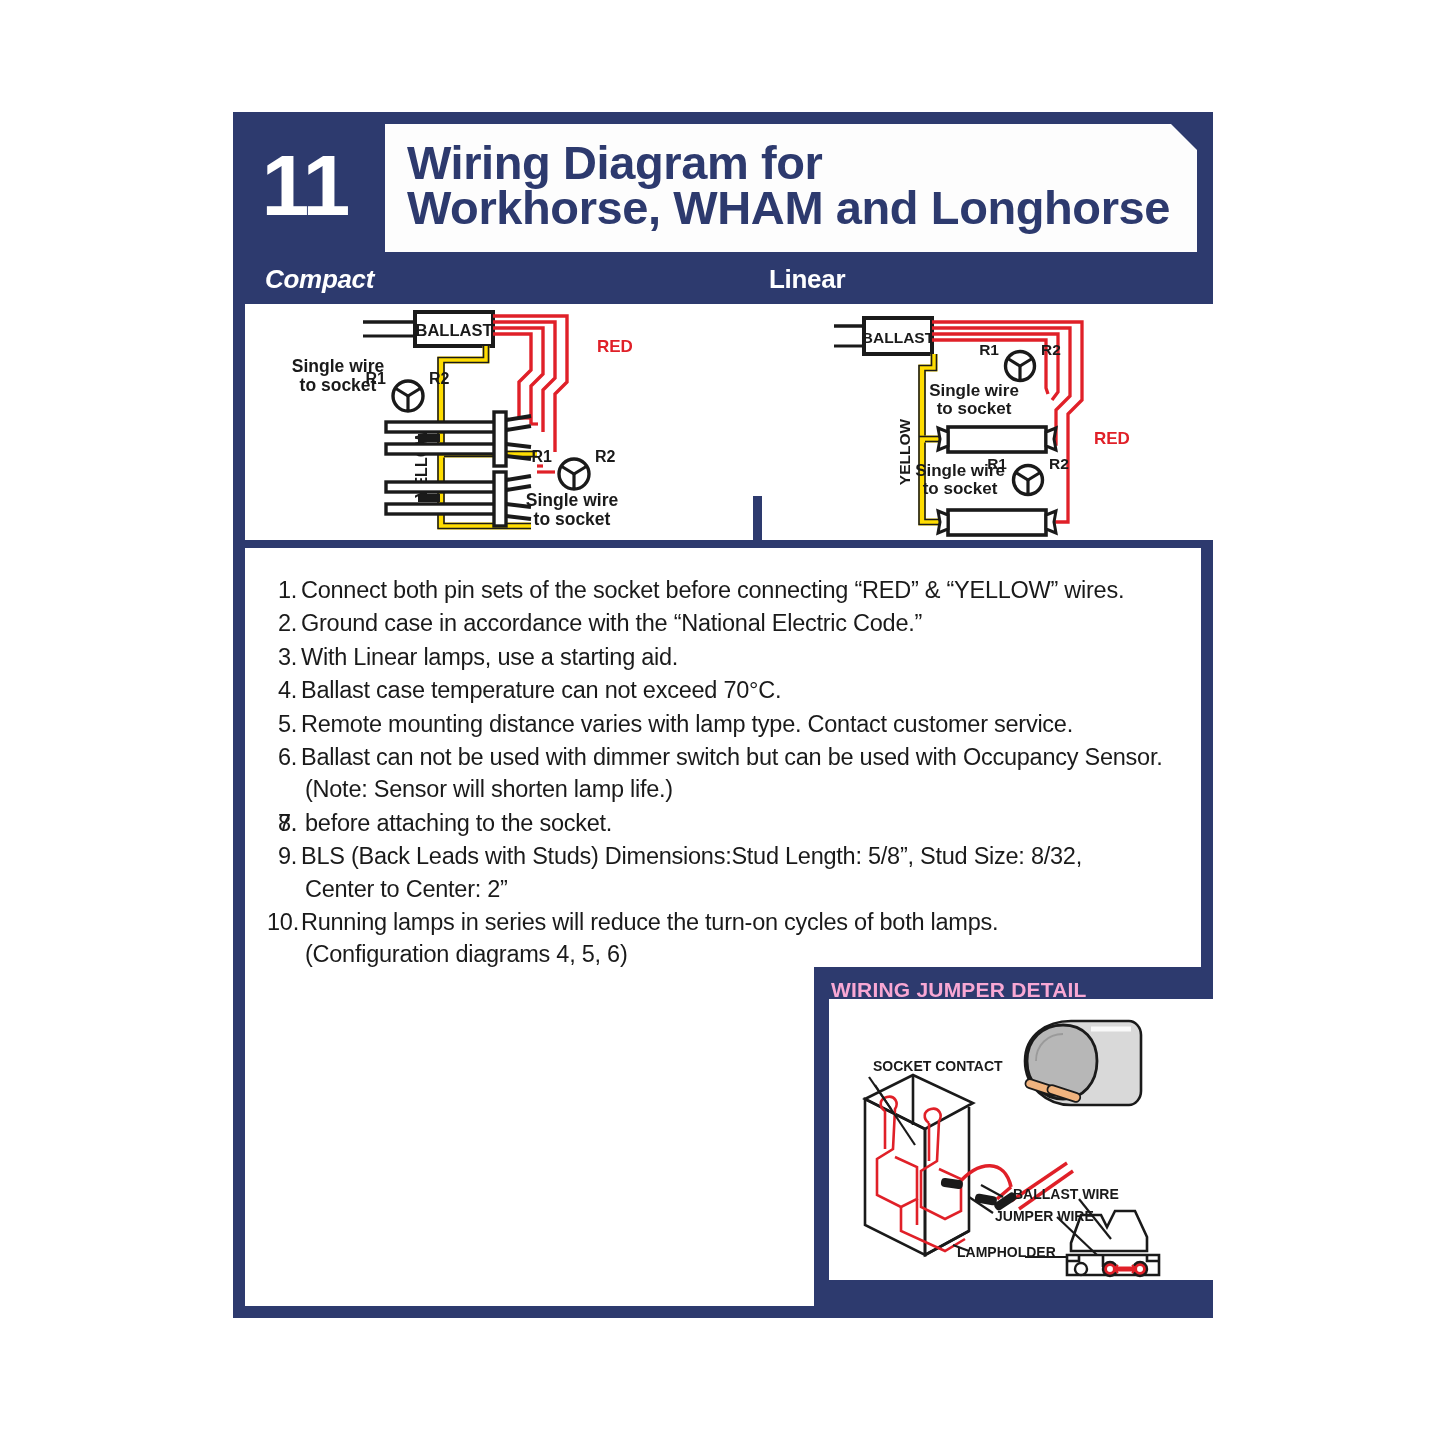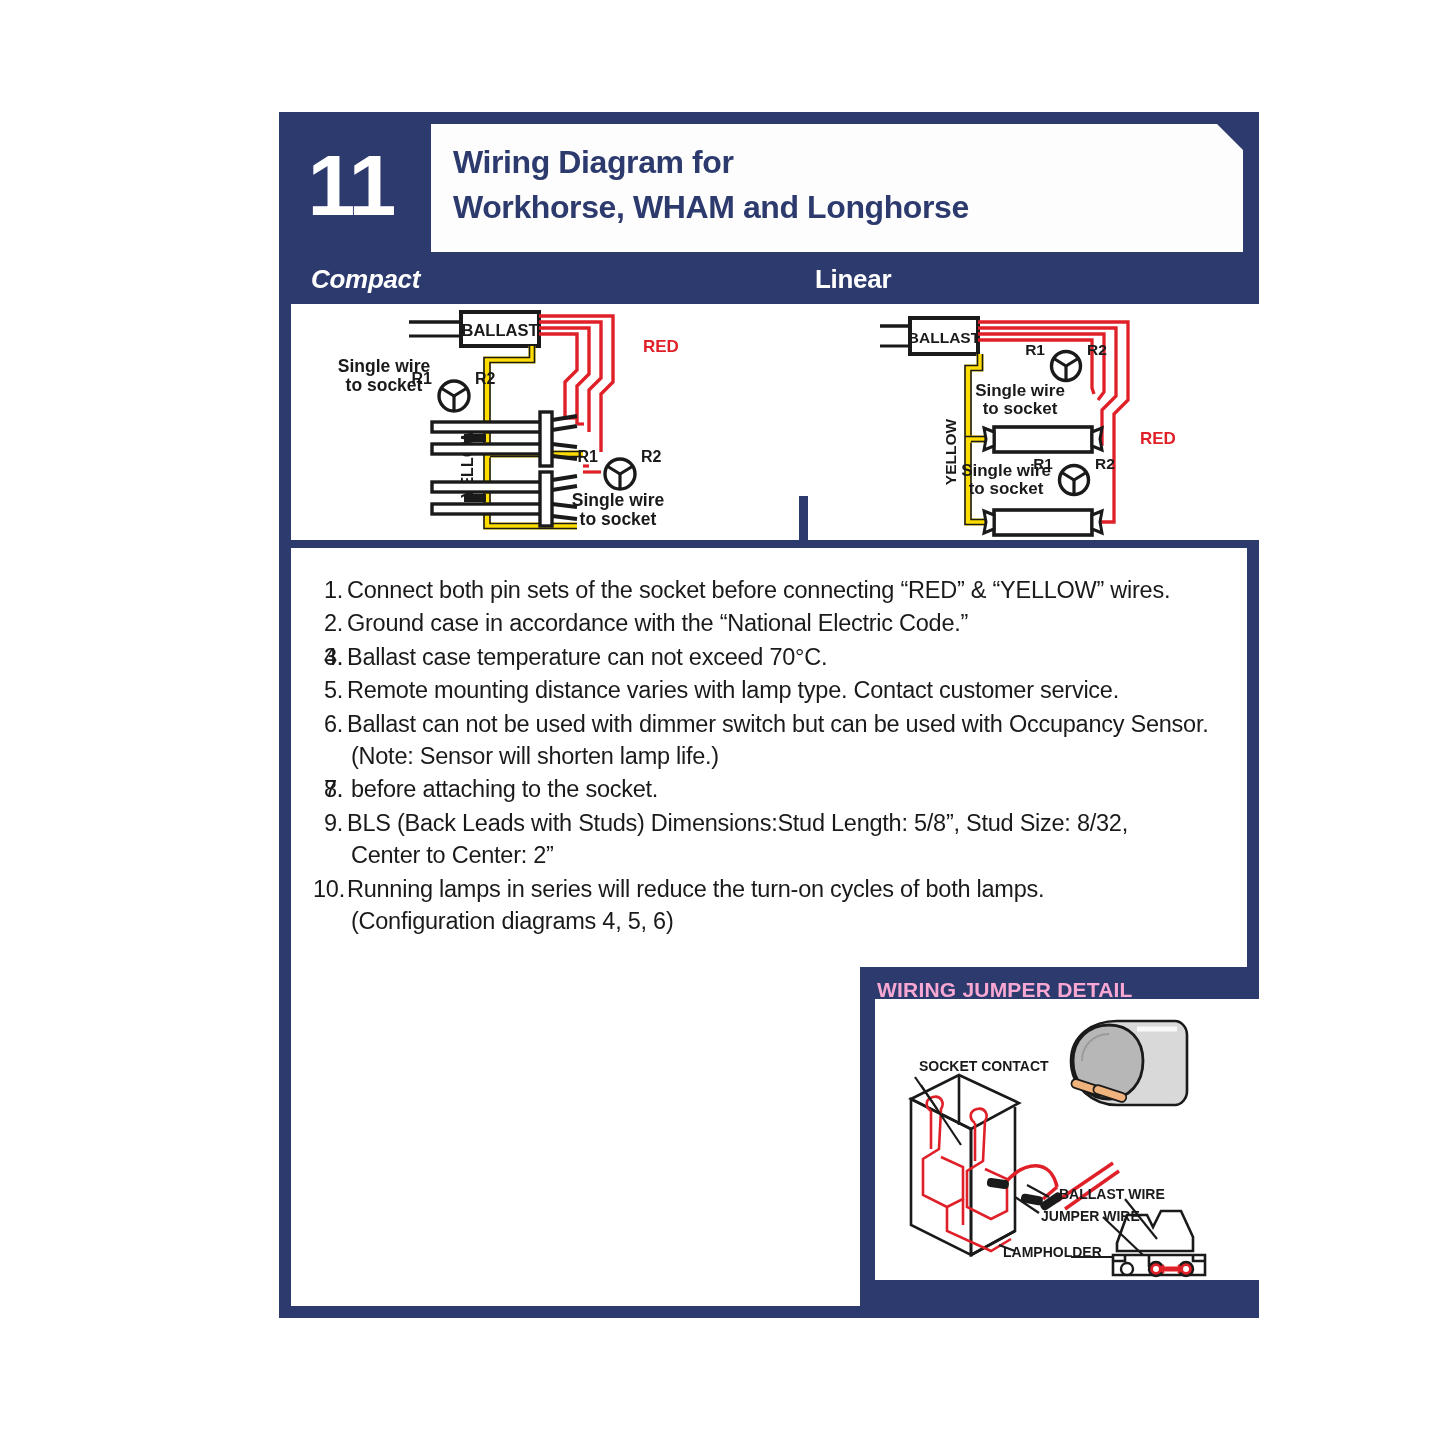--- a/index.html
+++ b/index.html
@@ -4,38 +4,37 @@
 <style>
   html,body{margin:0;padding:0;background:#ffffff;}
   body{width:1445px;height:1445px;font-family:"Liberation Sans",sans-serif;overflow:hidden;}
 
   .page{position:relative;width:1445px;height:1445px;background:#ffffff;}
 
   
   .frame{
     position:absolute;left:233px;top:112px;width:980px;height:1206px;
     background:#2d3a6e;
-    margin-left:46px;
   }
 
   
   .hdr-num{
     position:absolute;left:12px;top:14px;width:120px;height:120px;
     color:#ffffff;font-weight:bold;font-size:86px;line-height:118px;
     text-align:center;letter-spacing:-2px;
     font-family:"Liberation Sans",sans-serif;
   }
   .title-box{
     position:absolute;left:152px;top:12px;width:812px;height:128px;
     background:#fdfdfd;
     clip-path:polygon(0 0, calc(100% - 26px) 0, 100% 26px, 100% 100%, 0 100%);
   }
   .title-box .ttl{
     position:absolute;left:22px;top:16px;right:10px;
-    color:#2d3a6e;font-weight:bold;font-size:32px;line-height:45px;
+    color:#2d3a6e;font-weight:bold;font-size:47px;line-height:45px;
     letter-spacing:-0.4px;
   }
 
   
   .cap{
     position:absolute;color:#ffffff;font-weight:bold;font-size:26px;
     letter-spacing:-0.3px;
   }
   .cap.compact{left:32px;top:152px;font-style:italic;}
   .cap.linear{left:536px;top:152px;}
@@ -255,20 +254,21 @@
         <li>
           <span class="num">1.</span>
           <span>Connect both pin sets of the socket before connecting “RED” &amp; “YELLOW” wires.</span>
         </li>
         <li>
           <span class="num">2.</span>
           <span>Ground case in accordance with the “National Electric Code.”</span>
         </li>
         <li>
           <span class="num">3.</span>
+          <span>With Linear lamps, use a starting aid.</span>
         </li>
         <li>
           <span class="num">4.</span>
           <span>Ballast case temperature can not exceed 70°C.</span>
         </li>
         <li>
           <span class="num">5.</span>
           <span>Remote mounting distance varies with lamp type. Contact customer service.</span>
         </li>
         <li>

